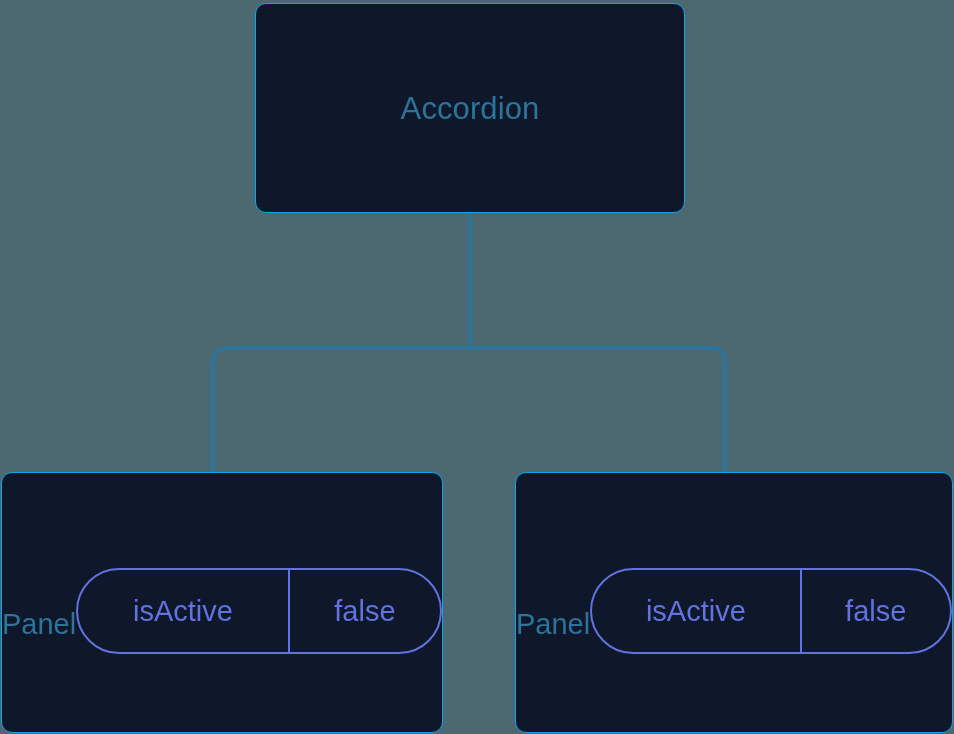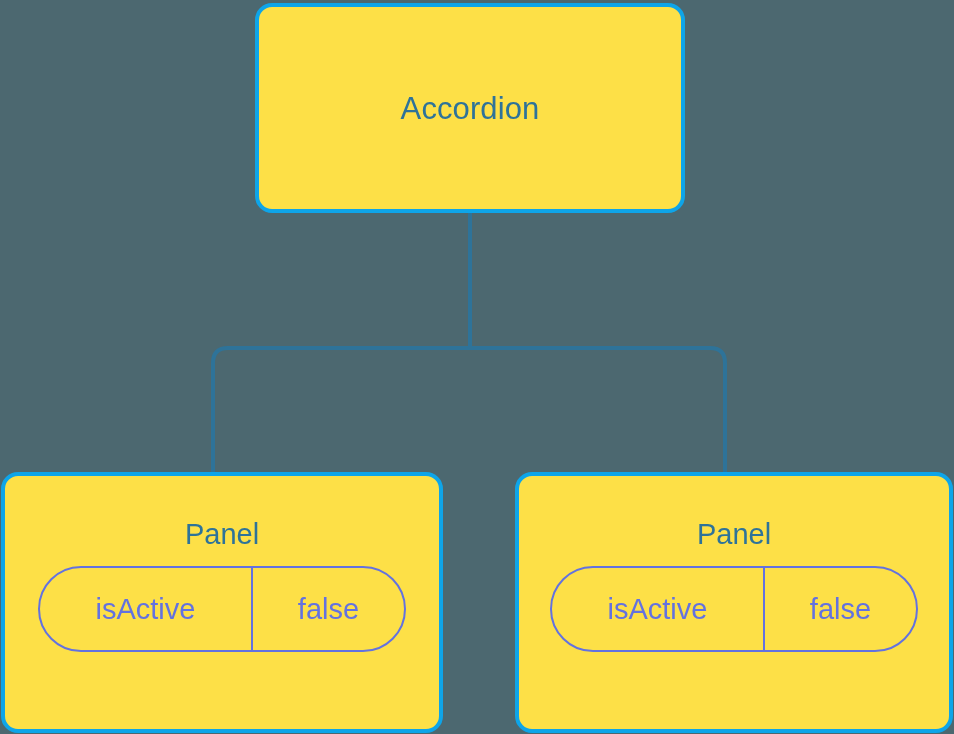--- a/index.html
+++ b/index.html
@@ -31,23 +31,23 @@
     width: 954px;
     height: 734px;
     pointer-events: none;
     z-index: 1;
   }
 
   
   .node-box {
     position: absolute;
     box-sizing: border-box;
-    background: #fde047;
-    border: 4px solid #0ea5e9;
-    border-radius: 17px;
+    background: #0f172a;
+    border: 1px solid #0ea5e9;
+    border-radius: 11px;
     z-index: 2;
   }
 
   #node-accordion {
     left: 255px;
     top: 3px;
     width: 430px;
     height: 210px;
     display: flex;
     align-items: center;
@@ -78,21 +78,21 @@
     white-space: nowrap;
   }
 
   .panel-inner {
     position: absolute;
     left: 0;
     top: 0;
     width: 100%;
     height: 100%;
     display: flex;
-    flex-direction: column;
+    flex-direction: row;
     align-items: center;
   }
 
   .panel-title-wrap {
     margin-top: 44px;
   }
 
   .panel-title {
     color: #2e7399;
     font-size: 29px;

